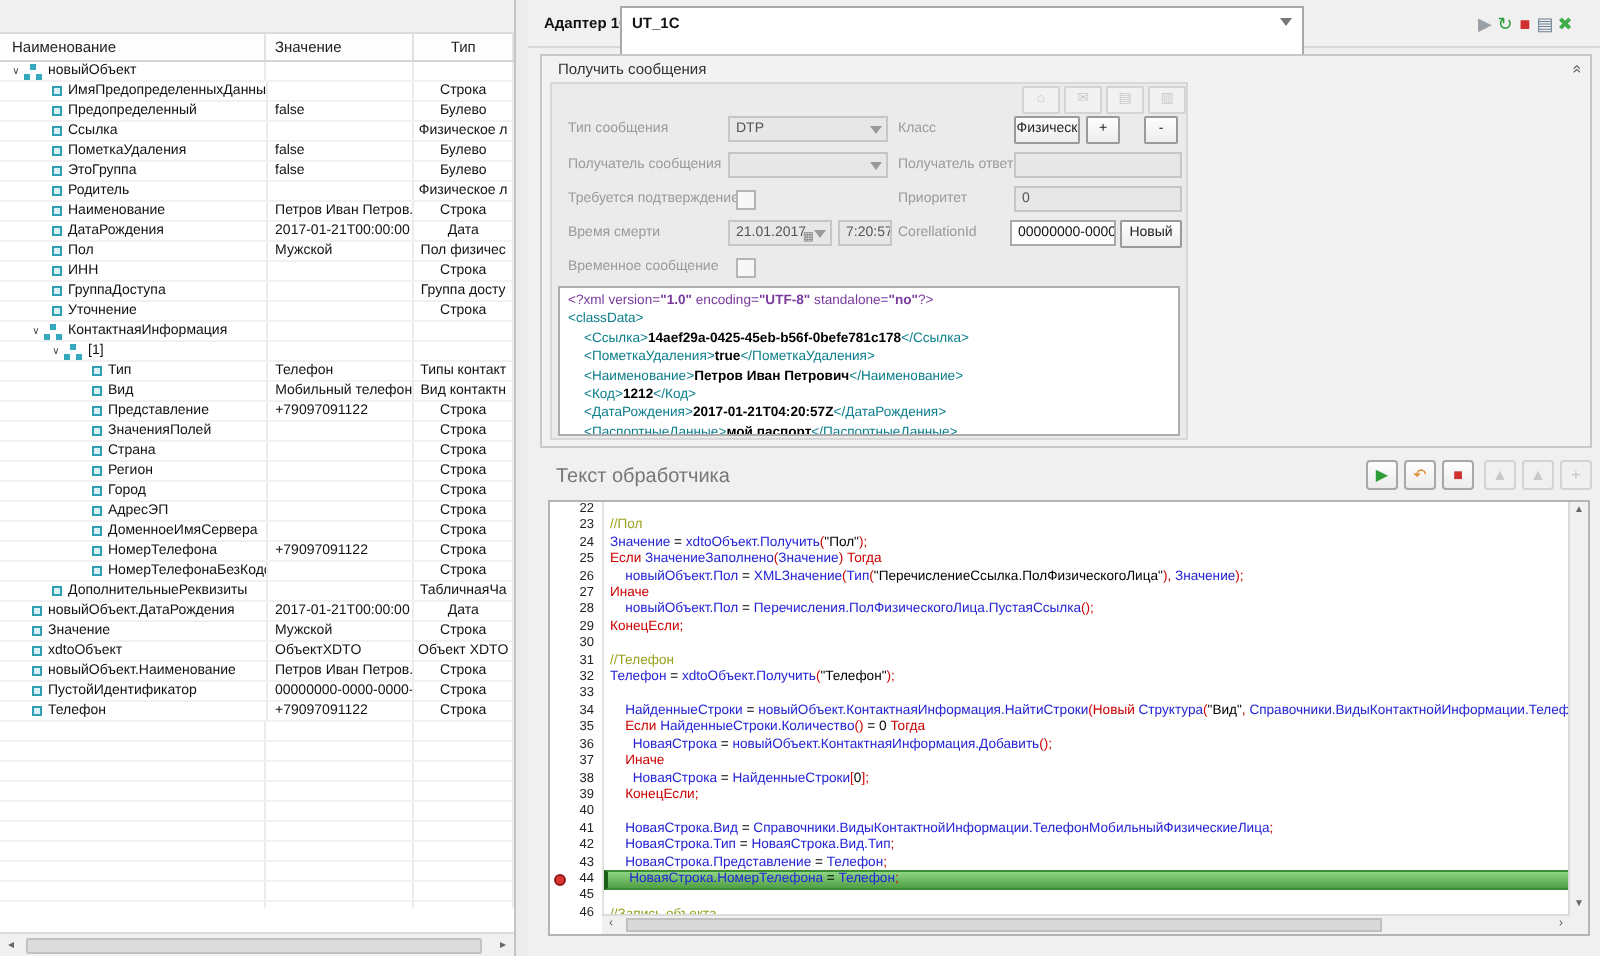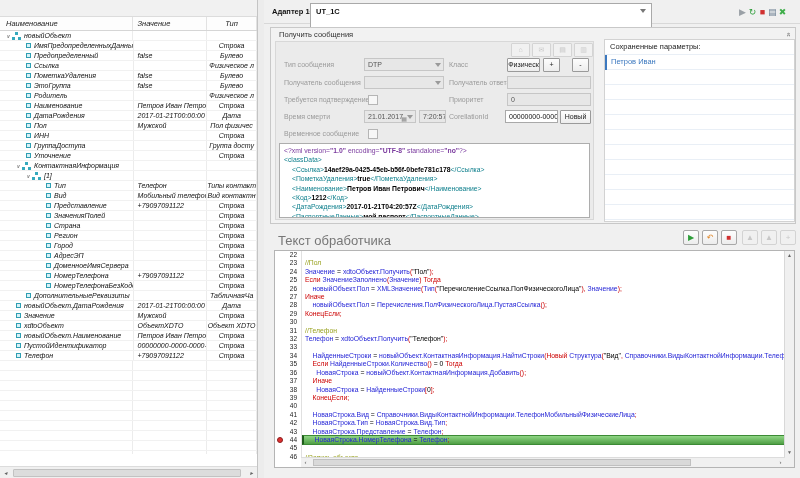--- a/index.html
+++ b/index.html
@@ -4,21 +4,21 @@
 <style>
   * { box-sizing: border-box; margin:0; padding:0; }
   html,body { width:800px; height:478px; }
   body {
     font-family:"Liberation Sans", sans-serif;
     background:#ececec; position:relative; overflow:hidden;
     -webkit-font-smoothing:antialiased;
   }
   
   #left-panel { position:absolute; left:0; top:0; width:258px; height:478px;
-    background:#fff; border-right:1px solid #c4c4c4;font-style:italic; }
+    background:#fff; border-right:1px solid #c4c4c4; }
   #left-topstrip { height:17px; background:#f1f1f1; border-bottom:1px solid #dcdcdc; }
   #tree-header { display:flex; height:14px; background:#fdfdfd; border-bottom:1px solid #d6d6d6;
     font-size:7.5px; color:#222; }
   #tree-header .hc { line-height:13px; overflow:hidden; white-space:nowrap; border-right:1px solid #e2e2e2; }
   .col-n { width:134px; padding-left:6px; }
   .col-v { width:74px; padding-left:4px; }
   .col-t { width:50px; text-align:center; }
   #tree-body { position:relative; height:423px; overflow:hidden; }
   .trow { display:flex; height:10px; border-bottom:1px solid #f1f1f1; font-size:7px; color:#111; }
   .trow .tc { overflow:hidden; white-space:nowrap; line-height:10px; border-right:1px solid #ececec; }
@@ -76,21 +76,21 @@
   .xg-dv { color:#7a3a9e; font-weight:bold; }
 
   #saved-panel { position:absolute; left:333px; top:11px; width:191px; height:183px; background:#fff;
     border:1px solid #d2d2d2;
     background-image:repeating-linear-gradient(to bottom, transparent 0 14px, #e9eff6 14px 15px); }
   #saved-title { font-size:7.5px; color:#222; padding:2px 0 0 5px; height:15px; }
   .saved-item { font-size:7.5px; color:#3b78bf; padding:2px 0 0 4px; height:15px;
     border-left:2px solid #3b78bf; }
 
   
-  #handler-title { position:absolute; left:14px; top:233px; font-size:13px; color:#777; }
+  #handler-title { position:absolute; left:14px; top:233px; font-size:10px; color:#777; }
   .tbtn { position:absolute; top:230px; width:16px; height:15px; text-align:center;
     border-radius:2px; font-size:8px; line-height:14px; }
   .tbtn.en { background:linear-gradient(#fefefe,#ececec); border:1px solid #a8a8a8; }
   .tbtn.dis { background:#f0f0f0; border:1px solid #d3d3d3; color:#c8c8c8; }
 
   #editor { position:absolute; left:10px; top:250px; width:521px; height:218px; background:#fff;
     border:1px solid #b4b4b4; overflow:hidden; }
   #gutter { position:absolute; left:0; top:0; width:26px; height:208px; background:#fff; }
   .lnum { font-size:6.5px; line-height:8.4px; color:#222; text-align:right; padding-right:4px;
     white-space:pre; }
@@ -521,26 +521,20 @@
           <div class="xline" style="padding-left: 0px;"><span class="xg-t">&lt;classData&gt;</span></div>
           <div class="xline" style="padding-left: 8px;"><span class="xg-t">&lt;Ссылка&gt;</span><span class="xg-b">14aef29a-0425-45eb-b56f-0befe781c178</span><span class="xg-t">&lt;/Ссылка&gt;</span></div>
           <div class="xline" style="padding-left: 8px;"><span class="xg-t">&lt;ПометкаУдаления&gt;</span><span class="xg-b">true</span><span class="xg-t">&lt;/ПометкаУдаления&gt;</span></div>
           <div class="xline" style="padding-left: 8px;"><span class="xg-t">&lt;Наименование&gt;</span><span class="xg-b">Петров Иван Петрович</span><span class="xg-t">&lt;/Наименование&gt;</span></div>
           <div class="xline" style="padding-left: 8px;"><span class="xg-t">&lt;Код&gt;</span><span class="xg-b">1212</span><span class="xg-t">&lt;/Код&gt;</span></div>
           <div class="xline" style="padding-left: 8px;"><span class="xg-t">&lt;ДатаРождения&gt;</span><span class="xg-b">2017-01-21T04:20:57Z</span><span class="xg-t">&lt;/ДатаРождения&gt;</span></div>
           <div class="xline" style="padding-left: 8px;"><span class="xg-t">&lt;ПаспортныеДанные&gt;</span><span class="xg-b">мой паспорт</span><span class="xg-t">&lt;/ПаспортныеДанные&gt;</span></div>
         </div>
     </div>
 
-    <div id="saved-panel">
-      <div id="saved-title">Сохраненные параметры:</div>
-      <div id="saved-items">
-          <div class="saved-item">Петров Иван</div>
-        </div>
-    </div>
   </div>
 
   <span id="handler-title">Текст обработчика</span>
   <div id="handler-toolbar">
       <div class="tbtn en" style="left: 419px; color: rgb(46, 158, 58);">▶</div>
       <div class="tbtn en" style="left: 438px; color: rgb(224, 138, 46);">↶</div>
       <div class="tbtn en" style="left: 457px; color: rgb(208, 48, 48);">■</div>
       <div class="tbtn dis" style="left: 478px; color: rgb(200, 200, 200);">▲</div>
       <div class="tbtn dis" style="left: 497px; color: rgb(200, 200, 200);">▲</div>
       <div class="tbtn dis" style="left: 516px; color: rgb(200, 200, 200);">+</div>

